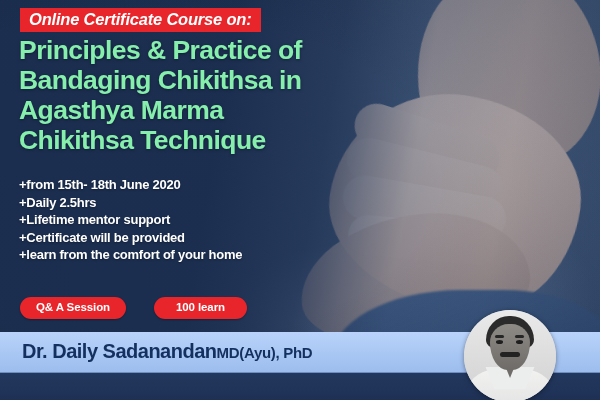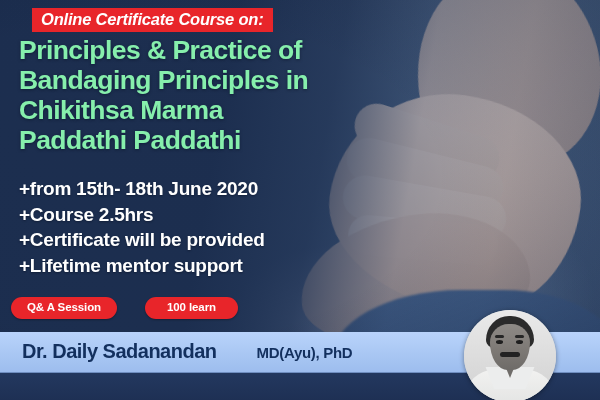--- a/index.html
+++ b/index.html
@@ -69,61 +69,61 @@
   }
   .vignette {
     position:absolute; inset:0;
     background:radial-gradient(ellipse 120% 100% at 25% 45%, rgba(0,0,0,0) 40%, rgba(8,18,38,0.35) 100%);
   }
 
   
   .content { position:absolute; inset:0; }
 
   .ribbon {
-    position:absolute; left:32px; top:8px;
+    position:absolute; left:20px; top:8px;
     background:#e8252a; color:#fff;
     font-size:16.5px; font-weight:bold; font-style:italic;
     letter-spacing:-0.2px; padding:3px 9px 4px 9px; white-space:nowrap;
     line-height:1.05;
   }
 
   .title { position:absolute; left:19px; top:35px; width:500px; }
   .title-line {
     color:#86efac; font-size:26.5px; font-weight:bold; line-height:1.135;
     letter-spacing:-0.55px; white-space:nowrap;
     text-shadow:0 1px 3px rgba(8,16,34,0.55);
   }
 
   .bullets { position:absolute; left:19px; top:176px; }
   .bullet {
-    color:#ffffff; font-size:19px; font-weight:bold; line-height:1.355;
+    color:#ffffff; font-size:13px; font-weight:bold; line-height:1.355;
     letter-spacing:-0.25px; white-space:nowrap;
     text-shadow:0 1px 2px rgba(8,16,34,0.5);
   }
 
-  .badges { position:absolute; left:11px; top:297px; display:flex; gap:28px; }
+  .badges { position:absolute; left:20px; top:297px; display:flex; gap:28px; }
   .badge {
     background:#e8252a; color:#fff; border-radius:11px;
     font-size:11.5px; font-weight:bold; letter-spacing:-0.1px;
     padding:4px 16px 5px 16px; white-space:nowrap; line-height:1.1;
     box-shadow:0 1px 2px rgba(0,0,0,0.3);
   }
   .badge.seats { padding-left:22px; padding-right:22px; }
 
   .speaker-bar {
     position:absolute; left:0; top:332px; width:600px; height:41px;
     background:linear-gradient(180deg,#b9d3fb 0%, #a9c7f3 55%, #9dbdee 100%);
     border-bottom:1px solid #6f8ec0;
   }
   .speaker-name {
     position:absolute; left:22px; top:337px;
     color:#13305e; font-size:20px; font-weight:bold;
     letter-spacing:-0.5px; white-space:nowrap; line-height:1.45;
   }
-  .speaker-name .creds { font-size:15px; letter-spacing:-0.3px;margin-left:40px; }
+  .speaker-name .creds { font-size:15px; letter-spacing:-0.3px; }
 
   .bottom-strip {
     position:absolute; left:0; top:373px; width:600px; height:27px;
     background:linear-gradient(180deg,#23385f 0%, #1e3054 100%);
   }
 
   
   .portrait {
     position:absolute; left:464px; top:310px; width:92px; height:92px;
     border-radius:50%; overflow:hidden;
@@ -195,30 +195,31 @@
     <div class="tint"></div>
     <div class="vignette"></div>
   </div>
 
   <div class="content">
 
     <div class="ribbon">Online Certificate Course on:</div>
 
     <div class="title">
       <div class="title-line">Principles &amp; Practice of</div>
-      <div class="title-line">Bandaging Principles in</div>
-      <div class="title-line">Chikithsa Marma</div>
-      <div class="title-line">Paddathi Paddathi</div>
+      <div class="title-line">Bandaging Chikithsa in</div>
+      <div class="title-line">Agasthya Marma</div>
+      <div class="title-line">Chikithsa Technique</div>
     </div>
 
     <div class="bullets">
       <div class="bullet">+from 15th- 18th June 2020</div>
-      <div class="bullet">+Course 2.5hrs</div>
+      <div class="bullet">+Daily 2.5hrs</div>
+      <div class="bullet">+Lifetime mentor support</div>
       <div class="bullet">+Certificate will be provided</div>
-      <div class="bullet">+Lifetime mentor support</div>
+      <div class="bullet">+learn from the comfort of your home</div>
     </div>
 
     <div class="badges">
       <div class="badge">Q&amp; A Session</div>
       <div class="badge seats">100 learn</div>
     </div>
 
     <div class="speaker-bar"></div>
     <div class="bottom-strip"></div>
 

